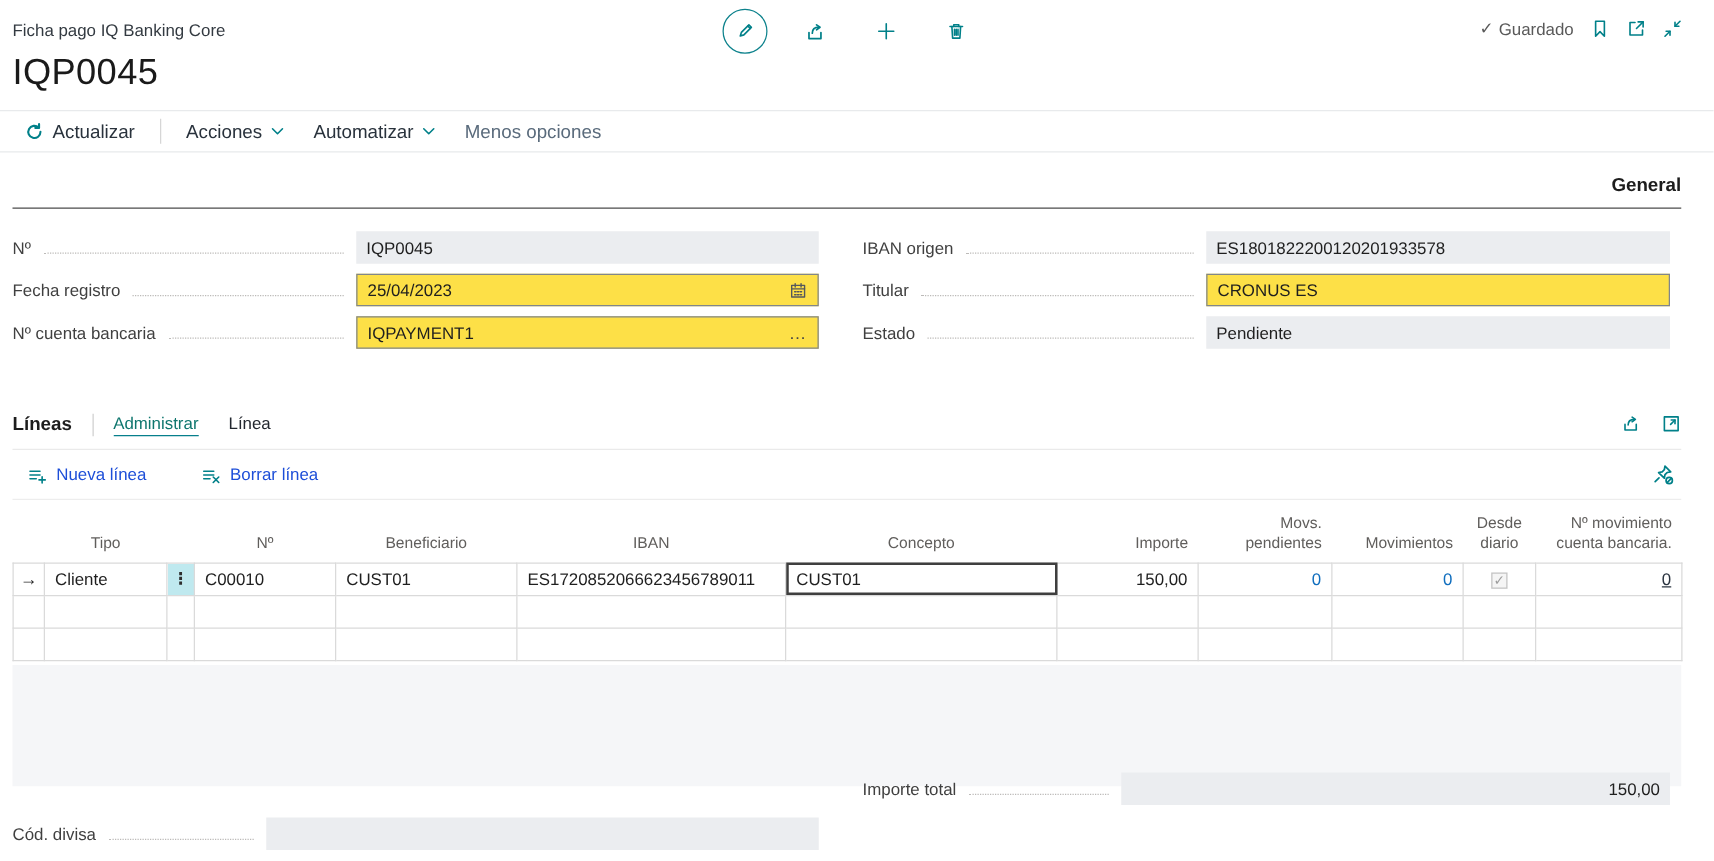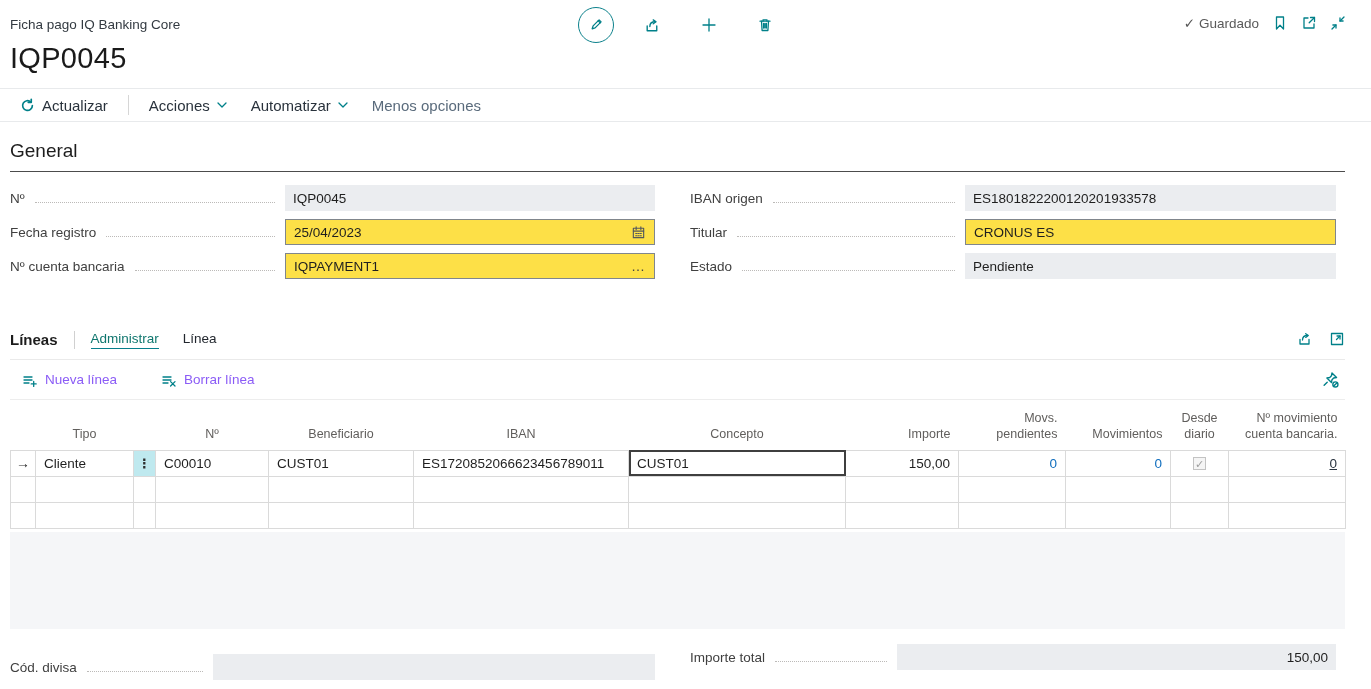--- a/index.html
+++ b/index.html
@@ -27,21 +27,21 @@
 
   
   .actionbar { position:absolute; left:0; right:0; top:88px; height:34px;
     border-top:1px solid #e8eaec; border-bottom:1px solid #e8eaec;
     display:flex; align-items:center; padding-left:12px; gap:8px; }
   .ab-item { display:flex; align-items:center; gap:7px; font-size:15px; color:#29323c; padding:0 8px; cursor:pointer; white-space:nowrap; }
   .ab-sep { width:1px; height:20px; background:#d6d6d6; margin:0 4px; }
   .ab-more { color:#5a6b7c; }
 
   
-  .section-head { position:absolute; left:10px; width:1335px; font-size:19px; font-weight:400; color:#1d1d1d; }
+  .section-head { position:absolute; left:10px; width:1335px; font-size:15px; font-weight:700; color:#1d1d1d;text-align:right; }
   .general-head { top:140px; padding-bottom:9px; border-bottom:1px solid #4c4c4c; }
   .fcol { position:absolute; }
   .fcol-left { left:10px; top:185px; width:645px; }
   .fcol-right { left:690px; top:185px; width:646px; }
   .frow { display:flex; align-items:center; height:26px; margin-bottom:8px; }
   .flabel { flex:0 0 275px; display:flex; align-items:center; font-size:13.5px; color:#404040; min-width:0; }
   .flabel .txt { white-space:nowrap; }
   .leader { flex:1; border-bottom:1px dotted #bcbab8; height:9px; margin:0 10px; }
   .fbox { flex:1; height:26px; display:flex; align-items:center; padding:0 8px; font-size:13.5px; color:#1f1f1f; white-space:nowrap; }
   .fbox.disabled { background:#ebedf0; }
@@ -53,21 +53,21 @@
   
   .lines-head { position:absolute; left:10px; top:331px; width:1335px; height:29px;
     display:flex; align-items:flex-start; border-bottom:1px solid #eaeaea; }
   .lines-title { font-size:15px; font-weight:700; color:#1d1d1d; }
   .lh-sep { width:1px; height:18px; background:#d0d0d0; margin:0 16px; }
   .tab { font-size:13.5px; color:#22272e; cursor:pointer; margin-right:24px; padding-bottom:2px; }
   .tab.active { color:#0f766e; border-bottom:1px solid #077f8c; }
   .lines-head .right-icons { margin-left:auto; display:flex; align-items:center; gap:16px; }
   .lines-toolbar { position:absolute; left:10px; top:360px; width:1335px; height:40px;
     display:flex; align-items:center; gap:44px; padding-left:12px; border-bottom:1px solid #ededed; }
-  .tool-item { display:flex; align-items:center; gap:7px; font-size:13.5px; color:#8b5cf6; cursor:pointer; }
+  .tool-item { display:flex; align-items:center; gap:7px; font-size:13.5px; color:#1d4ed8; cursor:pointer; }
   .lines-toolbar .pin { margin-left:auto; margin-right:6px; }
 
   
   .grid-wrap { position:absolute; left:10px; top:400px; }
   table.grid { border-collapse:collapse; table-layout:fixed; width:1335px; }
   .grid thead th { height:50px; vertical-align:bottom; padding:0 8px 7px; font-size:12.5px; font-weight:400; color:#605e5c; line-height:1.25; white-space:normal; }
   .grid thead th.num { text-align:right; }
   .grid tbody td { border:1px solid #dadada; height:26px; padding:0 8px; font-size:13.5px; color:#1f1f1f; background:#fff; white-space:nowrap; overflow:hidden; }
   .grid td.ctr { text-align:center; padding:0; }
   .grid td.num { text-align:right; }
@@ -76,21 +76,21 @@
   .grid td.focused { outline:2px solid #3f3f3f; outline-offset:-2px; }
   .grid td.link { color:#106ebe; }
   .grid td .movlink { color:#2a3440; text-decoration:underline; cursor:pointer; }
   .checkbox { display:inline-block; width:13px; height:13px; border:1px solid #c3c3c3; background:#f5f5f5;
     color:#9d9d9d; font-size:11px; line-height:12px; text-align:center; }
 
   .filler { position:absolute; left:10px; top:532px; width:1335px; height:97px; background:#f5f6f8; }
 
   
   .foot-left  { position:absolute; left:10px;  top:654px; width:645px; display:flex; align-items:center; }
-  .foot-right { position:absolute; left:690px; top:644px; width:646px; display:flex; align-items:center; }
+  .foot-right { position:absolute; left:690px; top:618px; width:646px; display:flex; align-items:center; }
   .foot-left  .flabel { flex:0 0 203px; }
   .foot-right .flabel { flex:0 0 207px; }
   .fbox.total { justify-content:flex-end; }
 </style>
 </head>
 <body>
 
 <div class="caption">Ficha pago IQ Banking Core</div>
 
 <div class="center-icons">

